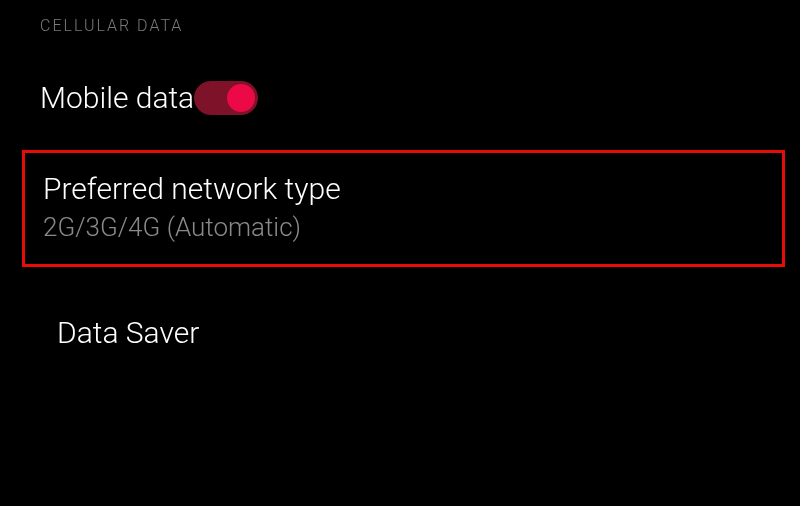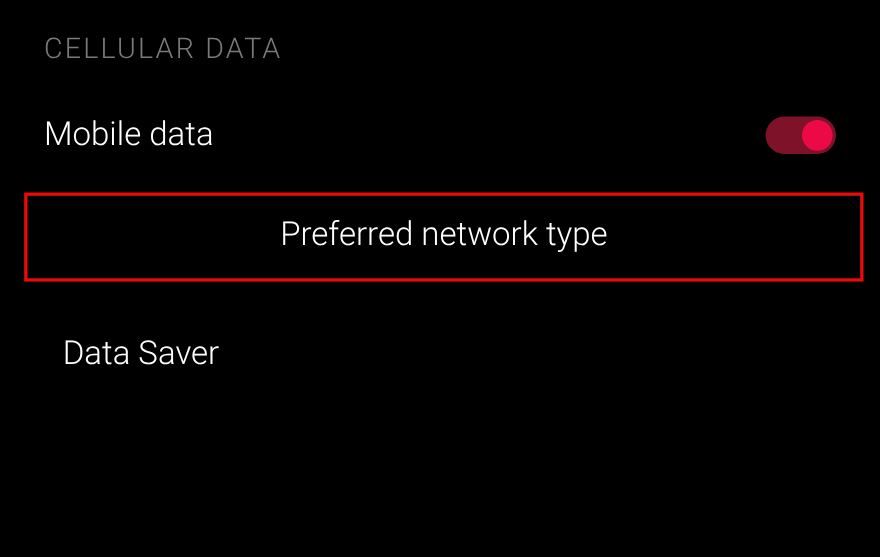--- a/index.html
+++ b/index.html
@@ -9,29 +9,28 @@
     }
     body {
       width: 800px;
       height: 506px;
       background: #000000;
       font-family: -apple-system, BlinkMacSystemFont, 'Segoe UI', Roboto, Helvetica, Arial, sans-serif;
       overflow: hidden;
     }
     .section-header {
       color: #7a7a7a;
-      font-size: 26px;
+      font-size: 16px;
       font-weight: 300;
       letter-spacing: 2px;
-      padding: 30px 40px 10px 40px;
+      padding: 16px 40px 10px 40px;
     }
     .row {
       padding: 35px 40px;
       display: flex;
-      justify-content: space-between;
       align-items: center;
     }
     .row-title {
       color: #ffffff;
       font-size: 30px;
       font-weight: 300;
     }
     .row-subtitle {
       color: #8a8a8a;
       font-size: 26px;
@@ -55,37 +54,37 @@
       right: 3px;
       top: 3px;
     }
     .highlight-box {
       border: 3px solid #eb0a0a;
       margin: 0 15px 0 22px;
       padding: 18px 18px 22px 18px;
     }
     .highlight-box .row-title {
       font-size: 30px;
-      text-align: center;
     }
     .data-saver-row {
       padding: 48px 57px;
     }
   </style>
 </head>
 <body>
 
 <div class="section-header">CELLULAR DATA</div>
 
 <div class="row">
   <div class="row-title">Mobile data</div>
   <div class="toggle">
     <div class="toggle-knob"></div>
   </div>
 </div>
 
 <div class="highlight-box">
   <div class="row-title">Preferred network type</div>
+  <div class="row-subtitle">2G/3G/4G (Automatic)</div>
 </div>
 
 <div class="row data-saver-row">
   <div class="row-title">Data Saver</div>
 </div>
 
 </body></html>

